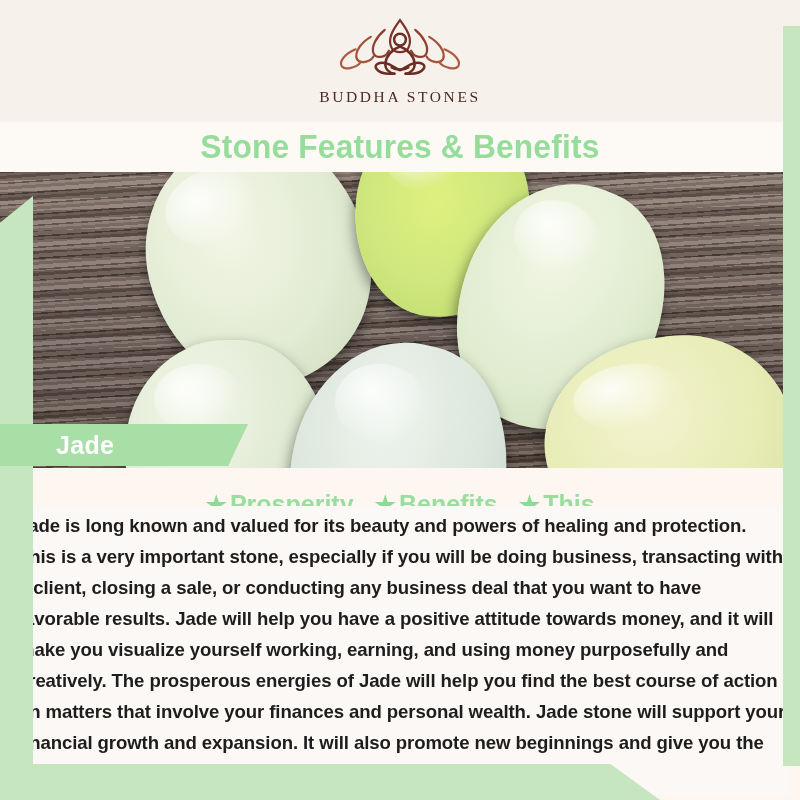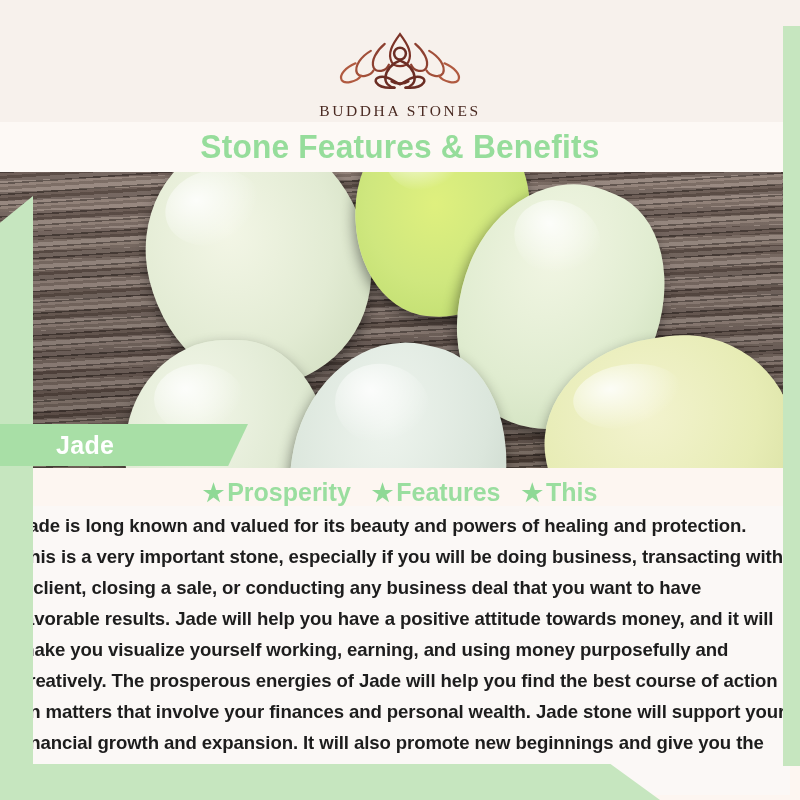--- a/index.html
+++ b/index.html
@@ -55,21 +55,21 @@
   .logo-band {
     position: absolute;
     top: 0; left: 0;
     width: 800px; height: 122px;
     background: #f7f1ec;
     z-index: 2;
     display: flex;
     flex-direction: column;
     align-items: center;
     justify-content: flex-start;
-    padding-top: 30px;
+    padding-top: 16px;
     box-sizing: border-box;
   }
   .logo-mark { width: 140px; height: 66px; display: block; }
   .logo-text {
     margin-top: 6px;
     font-family: "Liberation Serif", serif;
     font-size: 15.5px;
     letter-spacing: 2.6px;
     color: #4a2a22;
     font-weight: 400;
@@ -179,21 +179,21 @@
   .benefits {
     position: absolute;
     top: 10px; left: 0; width: 800px;
     text-align: center;
     font-family: "Liberation Sans Narrow", "Liberation Sans", sans-serif;
     font-size: 25px;
     font-weight: bold;
     color: #9ade9f;
     white-space: nowrap;
   }
-  .benefits .bi { display: inline-block; margin: 0 7px; }
+  .benefits .bi { display: inline-block; margin: 12px 7px; }
   .benefits .star { color: #8fd996; font-size: 24px; margin-right: 3px; }
 
   .body-text {
     position: absolute;
     top: 38px;
     left: 12px;
     width: 778px;
     background: #fbf8f6;
     font-size: 18.6px;
     font-weight: bold;
@@ -261,19 +261,19 @@
 
   </div>
 
   <div class="jade-banner">
     <span class="jade-label">Jade</span>
   </div>
 
   <div class="content">
     <div class="benefits">
       <span class="bi"><span class="star">★</span><span>Prosperity</span></span>
-      <span class="bi"><span class="star">★</span><span>Features</span></span>
+      <span class="bi"><span class="star">★</span><span>Benefits</span></span>
       <span class="bi"><span class="star">★</span><span>This</span></span>
     </div>
     <div class="body-text">Jade is long known and valued for its beauty and powers of healing and protection. This is a very important stone, especially if you will be doing business, transacting with a client, closing a sale, or conducting any business deal that you want to have favorable results. Jade will help you have a positive attitude towards money, and it will make you visualize yourself working, earning, and using money purposefully and creatively. The prosperous energies of Jade will help you find the best course of action on matters that involve your finances and personal wealth. Jade stone will support your financial growth and expansion. It will also promote new beginnings and give you the guidance that you need to be successful and wealthy!</div>
   </div>
 
 </div>
 
 </body></html>

